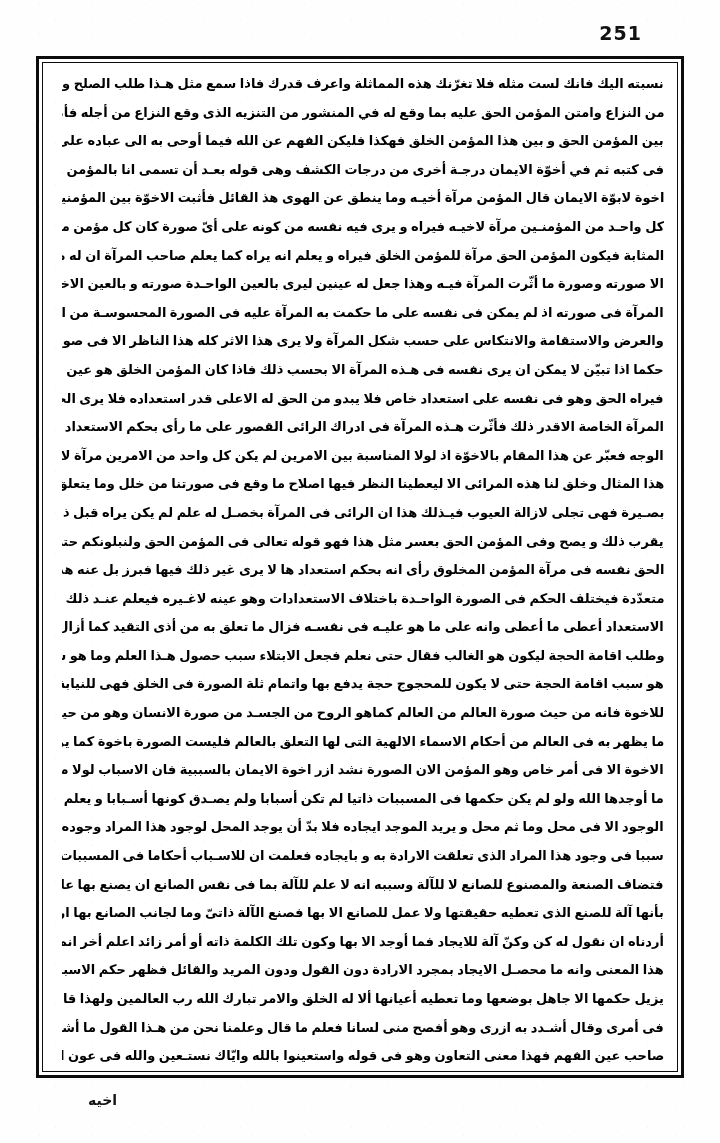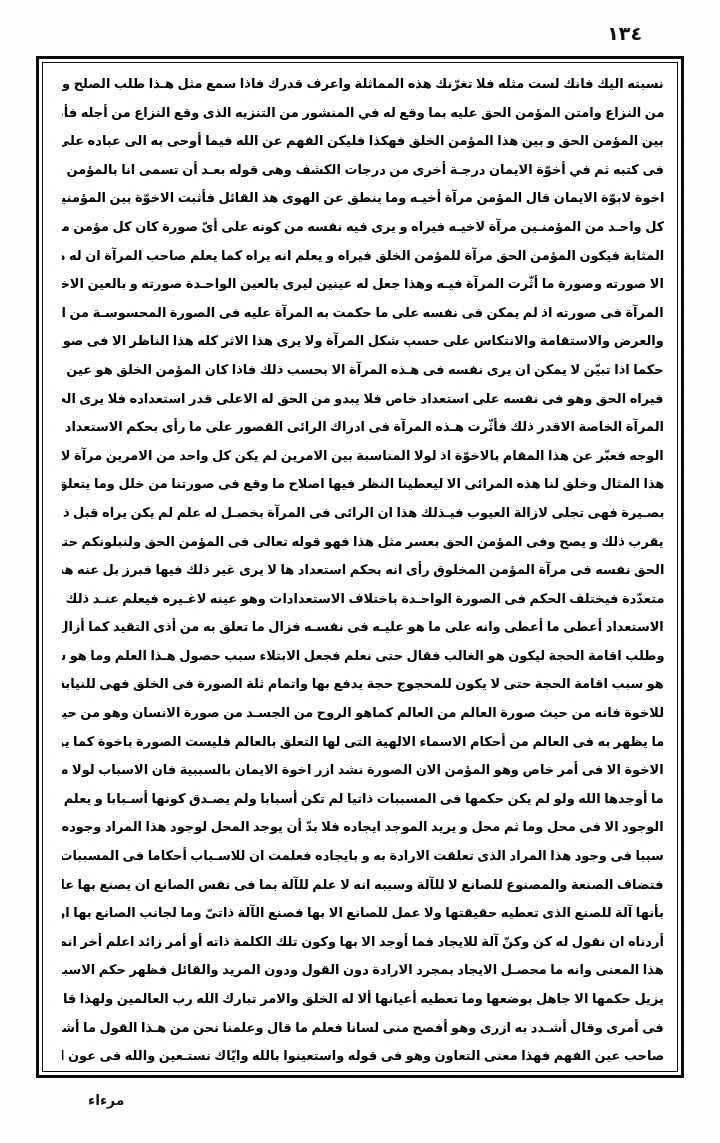--- a/index.html
+++ b/index.html
@@ -111,21 +111,21 @@
       radial-gradient(#000 0.4px, transparent 0.5px);
     background-size: 37px 41px, 53px 29px;
     background-position: 0 0, 13px 19px;
   }
 </style>
 </head>
 <body>
 
 <div class="page">
 
-  <div class="page-number">١٣٤</div>
+  <div class="page-number">251</div>
 
   <div class="frame-outer">
     <div class="frame-inner">
 
       <div class="textblock">
         <div class="line">نسبته اليك فانك لست مثله فلا تغرّنك هذه المماثلة واعرف قدرك فاذا سمع مثل هـذا طلب الصلح والاقالة مما وقع منه</div>
         <div class="line">من النزاع وامتن المؤمن الحق عليه بما وقع له في المنشور من التنزيه الذى وقع النزاع من أجله فأصلح المؤمنون العالمون</div>
         <div class="line">بين المؤمن الحق و بين هذا المؤمن الخلق فهكذا فليكن الفهم عن الله فيما أوحى به الى عباده على ألسـنة رسله وأنزله</div>
         <div class="line">فى كتبه ثم في أخوّة الايمان درجـة أخرى من درجات الكشف وهى قوله بعـد أن تسمى انا بالمؤمن واغا المؤمنون</div>
         <div class="line">اخوة لابوّة الايمان قال المؤمن مرآة أخيـه وما ينطق عن الهوى هذ القائل فأثبت الاخوّة بين المؤمنين وجعـل</div>
@@ -157,16 +157,16 @@
         <div class="line">أردناه ان نقول له كن وكنّ آلة للايجاد فما أوجد الا بها وكون تلك الكلمة ذاته أو أمر زائد اعلم أخر انما المراد هو فهم</div>
         <div class="line">هذا المعنى وانه ما محصـل الايجاد بمجرد الارادة دون القول ودون المريد والقائل فظهر حكم الاسباب فى المسببات فلا</div>
         <div class="line">يزيل حكمها الا جاهل بوضعها وما تعطيه أعيانها ألا له الخلق والامر تبارك الله رب العالمين ولهذا قال موسى وأشركه</div>
         <div class="line">فى أمرى وقال أشـدد به ازرى وهو أفصح منى لسانا فعلم ما قال وعلمنا نحن من هـذا القول ما أشار اليه ليفهم عنـه</div>
         <div class="line">صاحب عين الفهم فهذا معنى التعاون وهو فى قوله واستعينوا بالله وايّاك نستـعين والله فى عون العبد مادام العبد فى عون</div>
       </div>
 
     </div>
   </div>
 
-  <div class="catchword">مرءاء</div>
+  <div class="catchword">اخيه</div>
 
   <div class="speckle"></div>
 </div>
 
 </body></html>

